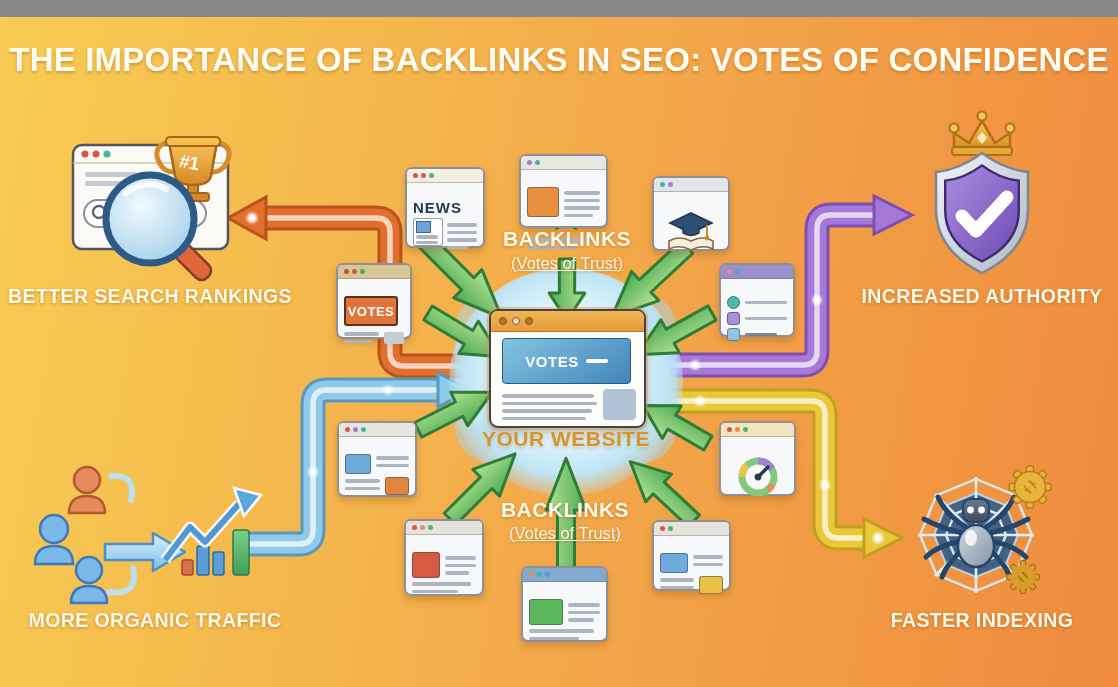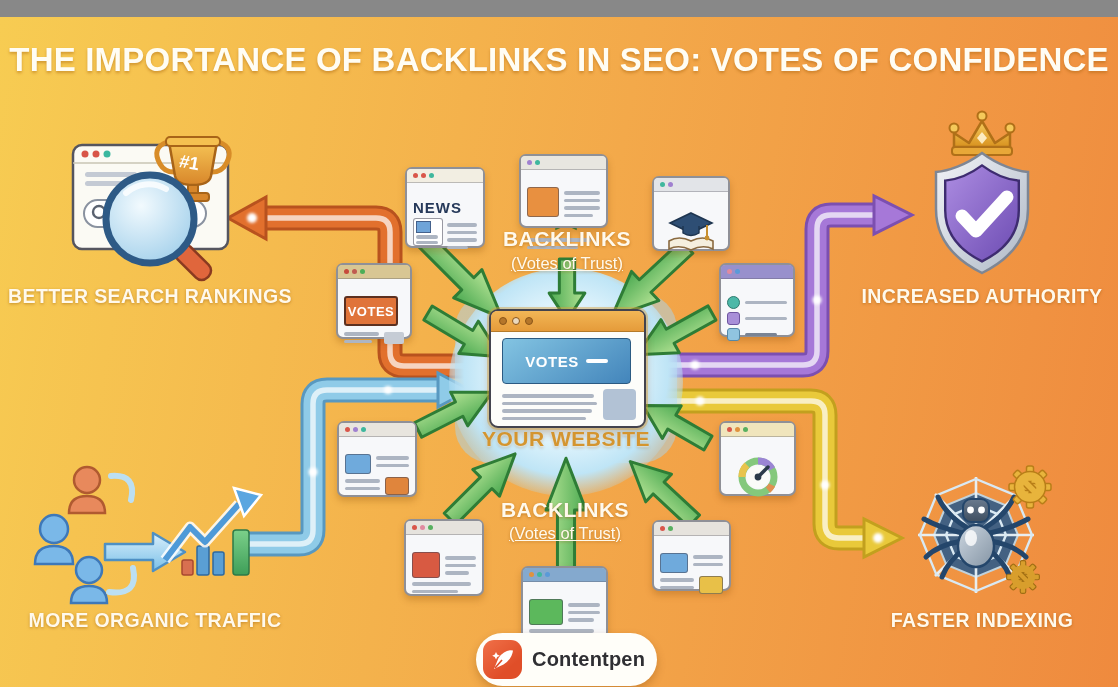--- a/index.html
+++ b/index.html
@@ -563,24 +563,14 @@
       <g fill="#D89E2C" stroke="#A06E14" stroke-width="1.5">
         <rect x="-3.5" y="-21" width="7" height="42" rx="2"></rect>
         <rect x="-3.5" y="-21" width="7" height="42" rx="2" transform="rotate(45)"></rect>
         <rect x="-3.5" y="-21" width="7" height="42" rx="2" transform="rotate(90)"></rect>
         <rect x="-3.5" y="-21" width="7" height="42" rx="2" transform="rotate(135)"></rect>
       </g>
       <circle cx="0" cy="0" r="11" fill="none" stroke="#D89E2C" stroke-width="9"></circle>
     </g>
   </svg>
 
-  <div class="logo-pill">
-    <div class="logo-icn">
-      <svg width="28" height="28" viewBox="0 0 28 28">
-        <path d="M 5 23 L 9.5 12 Q 16 3 24 4.5 Q 23 13 14.5 18.5 L 8 21.5 Z" fill="#FFFFFF"></path>
-        <line x1="6" y1="22" x2="13" y2="14" stroke="#E04E28" stroke-width="1.6"></line>
-        <path d="M 7 6 l 1.2 2.6 2.6 1.2 -2.6 1.2 -1.2 2.6 -1.2 -2.6 -2.6 -1.2 2.6 -1.2 Z" fill="#FFFFFF"></path>
-      </svg>
-    </div>
-    <span class="logo-txt">Contentpen</span>
-  </div>
 
 </div>
 
 </body></html>

